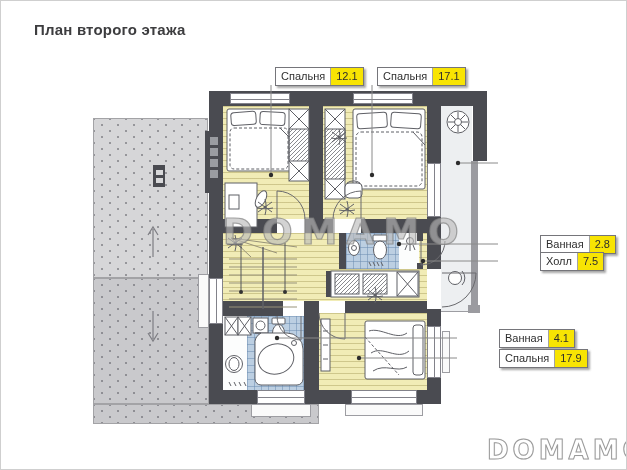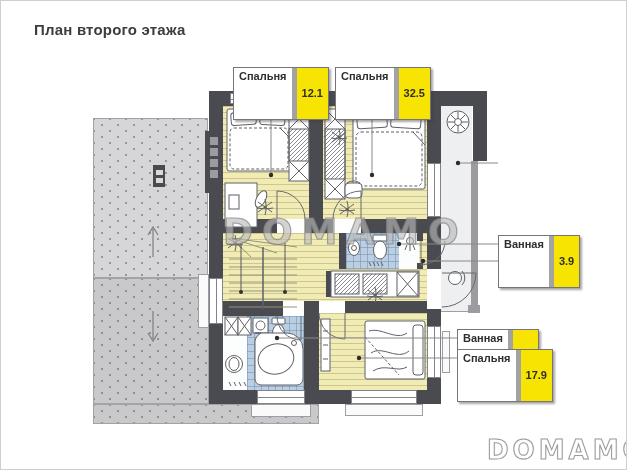--- a/index.html
+++ b/index.html
@@ -17,24 +17,24 @@
   .roof{position:absolute;border:1px solid #a3a3a6;box-sizing:border-box;z-index:1;
     background-image:radial-gradient(rgba(85,85,92,.55) .8px, transparent 1.2px),
                      radial-gradient(rgba(85,85,92,.55) .8px, transparent 1.2px);
     background-size:16px 12px;background-position:0 0,8px 6px;}
   .win{position:absolute;background:#fff;border:1px solid #82828a;box-sizing:border-box;z-index:3;}
   .win-h::after{content:"";position:absolute;left:0;right:0;top:50%;height:1px;background:#82828a;}
   .win-v::after{content:"";position:absolute;top:0;bottom:0;left:50%;width:1px;background:#82828a;}
   .sill{position:absolute;background:#fafafa;border:1px solid #9d9da2;box-sizing:border-box;z-index:3;}
   #overlay-svg{position:absolute;left:0;top:0;z-index:4;}
   .room-label{position:absolute;display:flex;align-items:stretch;border:1px solid #75757a;background:#fff;
-    box-shadow:1.5px 2px 2px rgba(60,60,60,.45);font-weight:bold;font-size:11px;line-height:1;
-    color:#2e2e2e;white-space:nowrap;z-index:6;}
+    box-shadow:1.5px 2px 2px rgba(60,60,60,.45);font-weight:normal;font-size:11px;line-height:1;
+    color:#2e2e2e;white-space:nowrap;z-index:6;margin-left:42px;}
   .room-label .name{padding:3px 5px;background:#fff;}
-  .room-label .area{padding:20px 5px;background:#f8e403;border-left:5px solid #a3a3a3;}
+  .room-label .area{padding:3px 5px;background:#f8e403;border-left:1px solid #a3a3a3;}
   #watermark{position:absolute;left:222px;top:210px;font-family:"DejaVu Sans",sans-serif;font-size:36px;font-weight:bold;
     letter-spacing:9px;color:rgba(255,255,255,.25);-webkit-text-stroke:1.2px rgba(125,125,125,.65);
     text-shadow:0 0 1px rgba(140,140,140,.5);z-index:5;}
   #brand-logo{position:absolute;left:486px;top:434px;font-family:"DejaVu Sans",sans-serif;font-size:26px;font-weight:bold;
     letter-spacing:4px;color:#fff;-webkit-text-stroke:1px #9b9b9b;text-shadow:0 0 1px #aaa;z-index:7;}
   .flue{position:absolute;background:#9a9ca1;z-index:3;}
   .terrace-floor{position:absolute;background:#edeff1;border-bottom:1px solid #9d9da2;z-index:1;}
   .rail{position:absolute;background:#9b9ba0;z-index:2;}
 </style>
 </head>
@@ -273,25 +273,29 @@
 
   <div id="watermark">DOMAMO</div>
   <div id="brand-logo">DOMAMO</div>
 
   <div class="room-label" style="left:232px;top:66px;">
     <span class="name">Спальня</span>
       <span class="area">12.1</span>
   </div>
   <div class="room-label" style="left:334px;top:66px;">
     <span class="name">Спальня</span>
-      <span class="area">32.5</span>
+      <span class="area">17.1</span>
   </div>
   <div class="room-label" style="left:497px;top:234px;">
     <span class="name">Ванная</span>
-      <span class="area">3.9</span>
+      <span class="area">2.8</span>
+  </div>
+  <div class="room-label" style="left:497px;top:251px;">
+    <span class="name">Холл</span>
+      <span class="area">7.5</span>
   </div>
   <div class="room-label" style="left:456px;top:328px;">
     <span class="name">Ванная</span>
       <span class="area">4.1</span>
   </div>
   <div class="room-label" style="left:456px;top:348px;">
     <span class="name">Спальня</span>
       <span class="area">17.9</span>
   </div>
 

